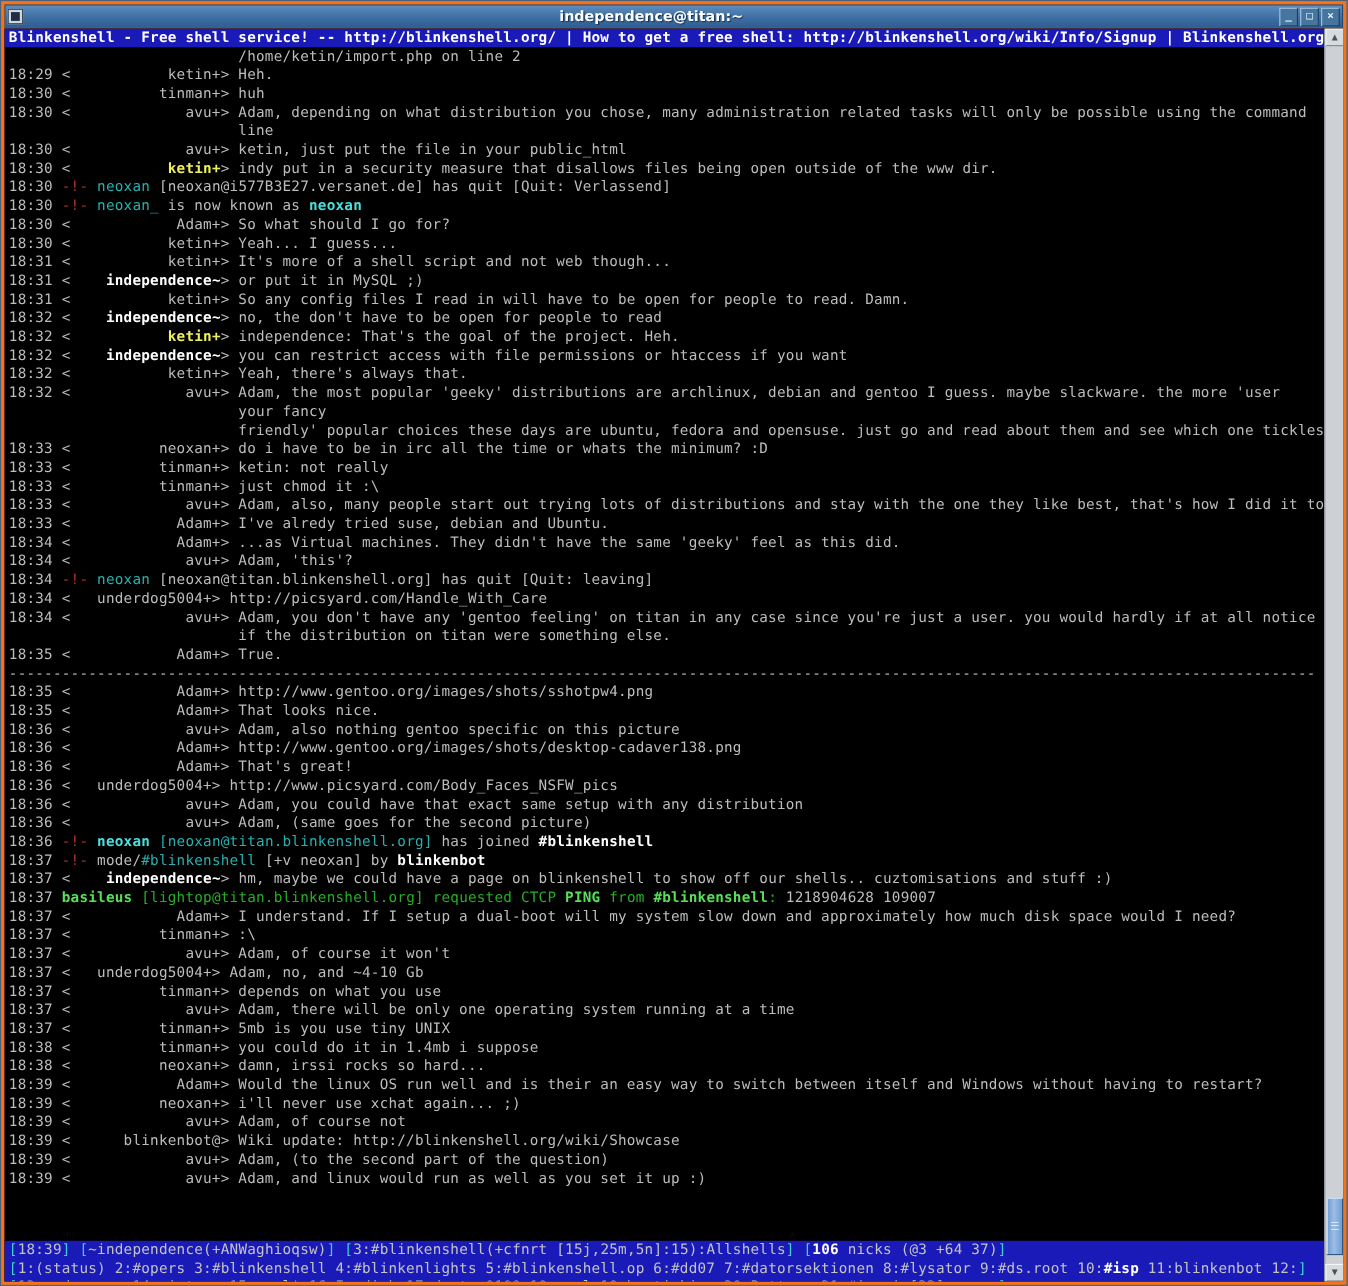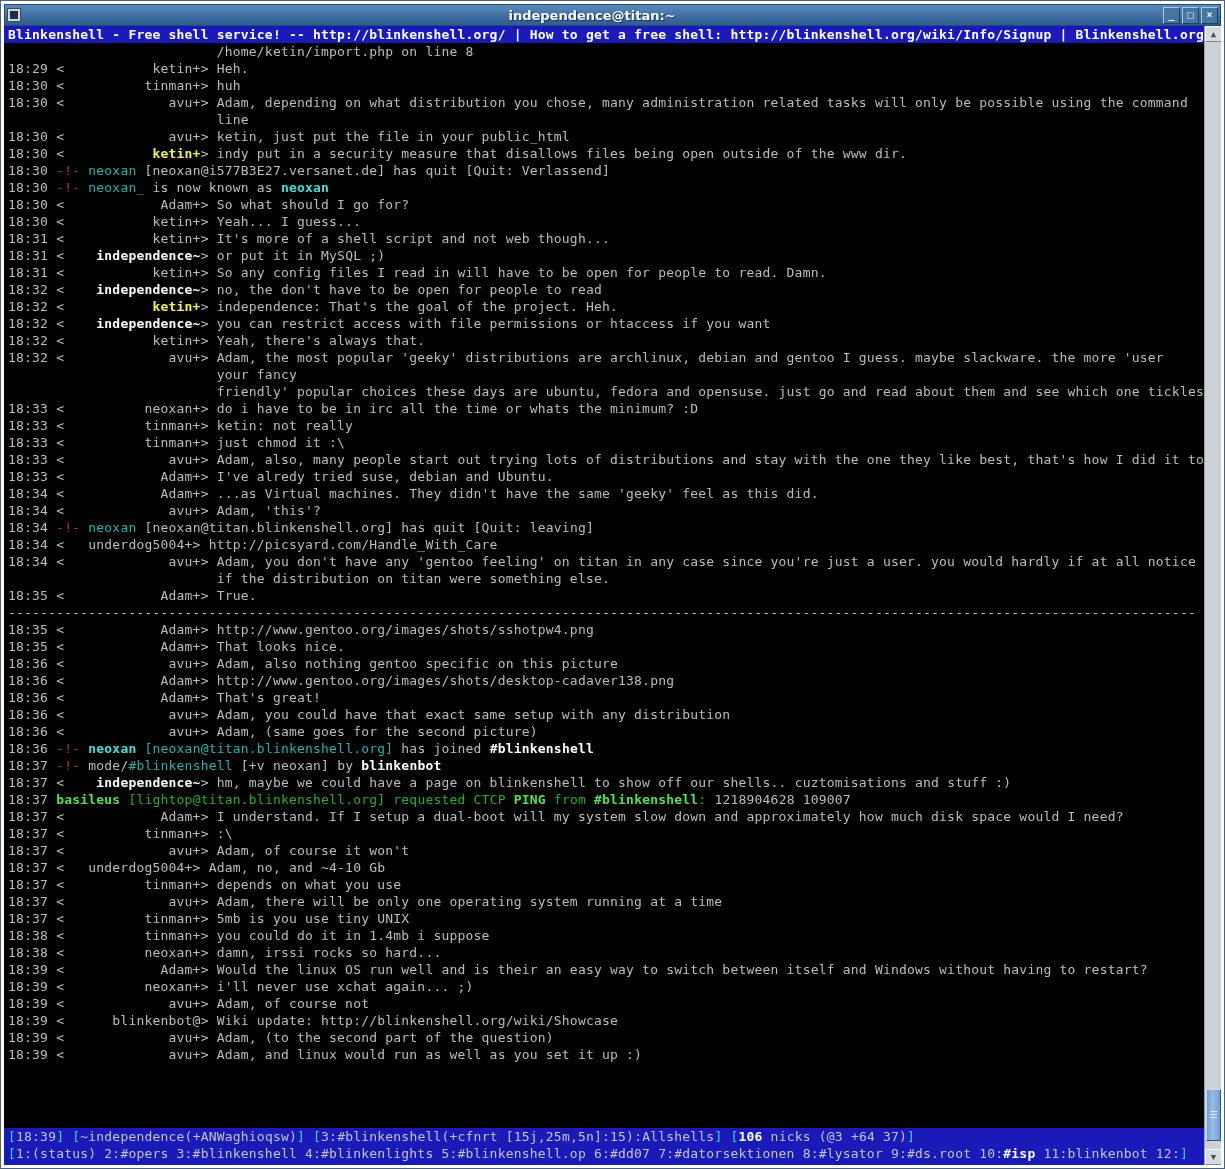--- a/index.html
+++ b/index.html
@@ -1,17 +1,17 @@
 <!DOCTYPE html>
 <html><head>
 <meta charset="utf-8">
 <style>
   html,body{margin:0;padding:0;width:1225px;height:1169px;background:#7a8ea4;overflow:hidden;}
   *{box-sizing:border-box;}
-  .window{position:absolute;inset:0;background:#ffffff;border:1px solid #4a627e;padding:3px;
+  .window{position:absolute;inset:0;background:#f97316;border:1px solid #4a627e;padding:3px;
           font-family:"DejaVu Sans Mono",monospace;}
   
   .titlebar{height:22px;display:flex;align-items:center;gap:4px;padding:0 2px;
             background:linear-gradient(180deg,#5d8cbd 0%,#3f6fa3 55%,#2f5d91 100%);
             border:1px solid #24496f;}
   .wicon{width:14px;height:14px;background:#cfd6dd;border:1px solid #3c4a58;position:relative;flex:0 0 auto;}
   .wicon::after{content:"";position:absolute;inset:2px;background:#1c2f44;}
   .title{flex:1;text-align:center;color:#fff;font-weight:bold;font-size:13px;
          font-family:"DejaVu Sans",sans-serif;text-shadow:1px 1px 1px #16324e;
          white-space:nowrap;overflow:hidden;}
@@ -72,21 +72,21 @@
     <div class="wbuttons">
       <div class="wbtn">_</div>
       <div class="wbtn">□</div>
       <div class="wbtn">×</div>
     </div>
   </div>
   <div class="term">
     <div class="content">
       <div class="row topicbar"><span class="white">Blinkenshell - Free shell service! -- http://blinkenshell.org/ | How to get a free shell: http://blinkenshell.org/wiki/Info/Signup | Blinkenshell.org</span></div>
       <div class="chat">
-          <div class="row"><span class="fg">                          /home/ketin/import.php on line 8</span></div>
+          <div class="row"><span class="fg">                          /home/ketin/import.php on line 2</span></div>
           <div class="row"><span class="fg">18:29 &lt;           ketin+&gt; Heh.</span></div>
           <div class="row"><span class="fg">18:30 &lt;          tinman+&gt; huh</span></div>
           <div class="row"><span class="fg">18:30 &lt;             avu+&gt; Adam, depending on what distribution you chose, many administration related tasks will only be possible using the command</span></div>
           <div class="row"><span class="fg">                          line</span></div>
           <div class="row"><span class="fg">18:30 &lt;             avu+&gt; ketin, just put the file in your public_html</span></div>
           <div class="row"><span class="fg">18:30 &lt;           </span><span class="yellow">ketin+</span><span class="fg">&gt; indy put in a security measure that disallows files being open outside of the www dir.</span></div>
           <div class="row"><span class="fg">18:30 </span><span class="red">-!- </span><span class="cyan">neoxan </span><span class="fg">[neoxan@i577B3E27.versanet.de] has quit [Quit: Verlassend]</span></div>
           <div class="row"><span class="fg">18:30 </span><span class="red">-!- </span><span class="cyan">neoxan_</span><span class="fg"> is now known as </span><span class="bcyan">neoxan</span></div>
           <div class="row"><span class="fg">18:30 &lt;            Adam+&gt; So what should I go for?</span></div>
           <div class="row"><span class="fg">18:30 &lt;           ketin+&gt; Yeah... I guess...</span></div>
@@ -111,20 +111,21 @@
           <div class="row"><span class="fg">18:34 &lt;   underdog5004+&gt; http://picsyard.com/Handle_With_Care</span></div>
           <div class="row"><span class="fg">18:34 &lt;             avu+&gt; Adam, you don't have any 'gentoo feeling' on titan in any case since you're just a user. you would hardly if at all notice</span></div>
           <div class="row"><span class="fg">                          if the distribution on titan were something else.</span></div>
           <div class="row"><span class="fg">18:35 &lt;            Adam+&gt; True.</span></div>
           <div class="row"><span class="fg">----------------------------------------------------------------------------------------------------------------------------------------------------</span></div>
           <div class="row"><span class="fg">18:35 &lt;            Adam+&gt; http://www.gentoo.org/images/shots/sshotpw4.png</span></div>
           <div class="row"><span class="fg">18:35 &lt;            Adam+&gt; That looks nice.</span></div>
           <div class="row"><span class="fg">18:36 &lt;             avu+&gt; Adam, also nothing gentoo specific on this picture</span></div>
           <div class="row"><span class="fg">18:36 &lt;            Adam+&gt; http://www.gentoo.org/images/shots/desktop-cadaver138.png</span></div>
           <div class="row"><span class="fg">18:36 &lt;            Adam+&gt; That's great!</span></div>
+          <div class="row"><span class="fg">18:36 &lt;   underdog5004+&gt; http://www.picsyard.com/Body_Faces_NSFW_pics</span></div>
           <div class="row"><span class="fg">18:36 &lt;             avu+&gt; Adam, you could have that exact same setup with any distribution</span></div>
           <div class="row"><span class="fg">18:36 &lt;             avu+&gt; Adam, (same goes for the second picture)</span></div>
           <div class="row"><span class="fg">18:36 </span><span class="red">-!- </span><span class="bcyan">neoxan</span><span class="fg"> </span><span class="cyan">[neoxan@titan.blinkenshell.org]</span><span class="fg"> has joined </span><span class="white">#blinkenshell</span></div>
           <div class="row"><span class="fg">18:37 </span><span class="red">-!- </span><span class="fg">mode/</span><span class="cyan">#blinkenshell</span><span class="fg"> [+v neoxan] by </span><span class="white">blinkenbot</span></div>
           <div class="row"><span class="fg">18:37 &lt;    </span><span class="white">independence~</span><span class="fg">&gt; hm, maybe we could have a page on blinkenshell to show off our shells.. cuztomisations and stuff :)</span></div>
           <div class="row"><span class="fg">18:37 </span><span class="bgreen">basileus</span><span class="green"> </span><span class="green">[lightop@titan.blinkenshell.org]</span><span class="green"> requested CTCP </span><span class="bgreen">PING</span><span class="green"> from </span><span class="bgreen">#blinkenshell</span><span class="green">:</span><span class="fg"> 1218904628 109007</span></div>
           <div class="row"><span class="fg">18:37 &lt;            Adam+&gt; I understand. If I setup a dual-boot will my system slow down and approximately how much disk space would I need?</span></div>
           <div class="row"><span class="fg">18:37 &lt;          tinman+&gt; :\</span></div>
           <div class="row"><span class="fg">18:37 &lt;             avu+&gt; Adam, of course it won't</span></div>
           <div class="row"><span class="fg">18:37 &lt;   underdog5004+&gt; Adam, no, and ~4-10 Gb</span></div>

